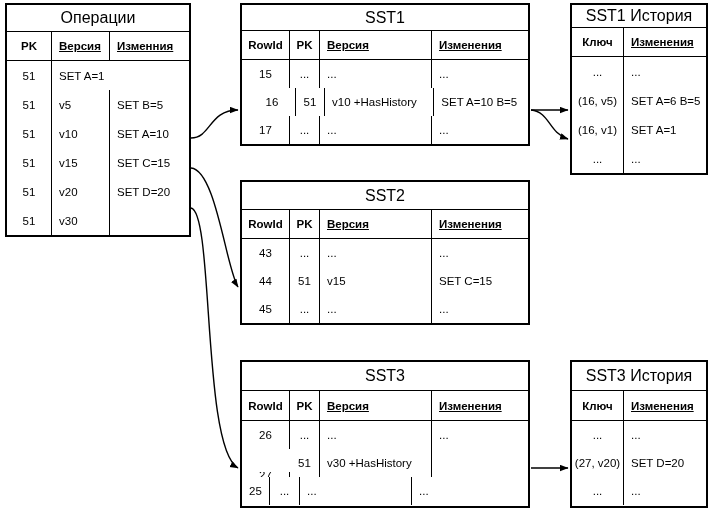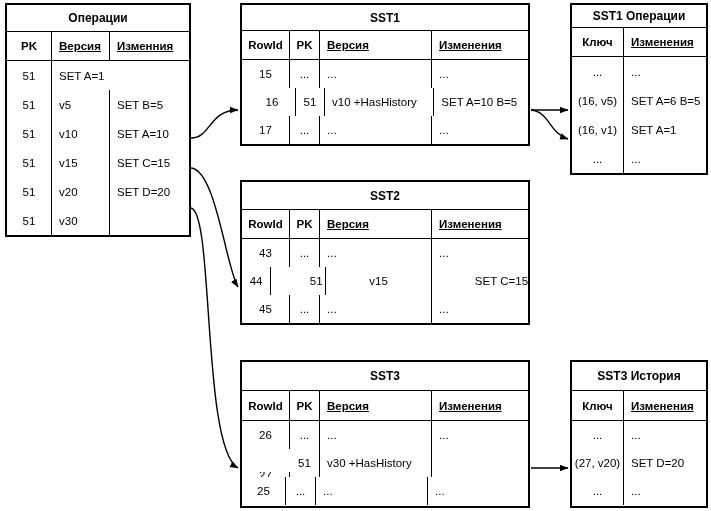--- a/index.html
+++ b/index.html
@@ -19,22 +19,22 @@
     position: absolute;
     box-sizing: border-box;
     border: 2px solid #000000;
     background: #ffffff;
     display: flex;
     flex-direction: column;
   }
   .tbl-title {
     box-sizing: border-box;
     border-bottom: 1px solid #000000;
-    font-size: 12px;
-    font-weight: bold;
+    font-size: 16px;
+    font-weight: normal;
     color: #000000;
     display: flex;
     align-items: center;
     justify-content: center;
     text-align: center;
   }
   .row {
     box-sizing: border-box;
     display: flex;
     flex-direction: row;
@@ -154,21 +154,21 @@
     </div>
     <div class="row" style="height:28px;">
       <div class="cell sep ctr" style="width:48px;">17</div>
       <div class="cell sep ctr" style="width:30px;">...</div>
       <div class="cell sep" style="width:112px;">...</div>
       <div class="cell" style="width:96px;">...</div>
     </div>
   </div>
 
   <div class="tbl" style="left:570px; top:3px; width:138px; height:172px;">
-    <div class="tbl-title" style="height:27px;">SST1 Операции</div>
+    <div class="tbl-title" style="height:27px;">SST1 История</div>
     <div class="row hdr" style="height:29px;">
       <div class="cell sep ctr" style="width:52px;">
         <span>Ключ</span>
       </div>
       <div class="cell und" style="width:82px;">
         <span>Изменения</span>
       </div>
     </div>
     <div class="row" style="height:29px;">
       <div class="cell sep ctr" style="width:52px;">...</div>
@@ -203,21 +203,21 @@
       <div class="cell und" style="width:96px;">
         <span>Изменения</span>
       </div>
     </div>
     <div class="row" style="height:28px;">
       <div class="cell sep ctr" style="width:48px;">43</div>
       <div class="cell sep ctr" style="width:30px;">...</div>
       <div class="cell sep" style="width:112px;">...</div>
       <div class="cell" style="width:96px;">...</div>
     </div>
-    <div class="row" style="height:28px;gap:36px;">
+    <div class="row" style="height:28px;">
       <div class="cell sep ctr" style="width:48px;">44</div>
       <div class="cell sep ctr" style="width:30px;">51</div>
       <div class="cell sep" style="width:112px;">v15</div>
       <div class="cell" style="width:96px;">SET C=15</div>
     </div>
     <div class="row" style="height:28px;">
       <div class="cell sep ctr" style="width:48px;">45</div>
       <div class="cell sep ctr" style="width:30px;">...</div>
       <div class="cell sep" style="width:112px;">...</div>
       <div class="cell" style="width:96px;">...</div>
@@ -245,21 +245,21 @@
       <div class="cell sep ctr" style="width:30px;">...</div>
       <div class="cell sep" style="width:112px;">...</div>
       <div class="cell" style="width:96px;">...</div>
     </div>
     <div class="row" style="height:28px;">
       <div class="cell sep ctr" style="width:48px;margin-top:23px;">27</div>
       <div class="cell sep ctr" style="width:30px;">51</div>
       <div class="cell sep" style="width:112px;">v30 +HasHistory</div>
     </div>
     <div class="row" style="height:28px;">
-      <div class="cell sep ctr" style="width:44px;">25</div>
+      <div class="cell sep ctr" style="width:28px;">25</div>
       <div class="cell sep ctr" style="width:30px;">...</div>
       <div class="cell sep" style="width:112px;">...</div>
       <div class="cell" style="width:96px;">...</div>
     </div>
   </div>
 
   <div class="tbl" style="left:570px; top:360px; width:138px; height:148px;">
     <div class="tbl-title" style="height:29px;">SST3 История</div>
     <div class="row hdr" style="height:30px;">
       <div class="cell sep ctr" style="width:52px;">

